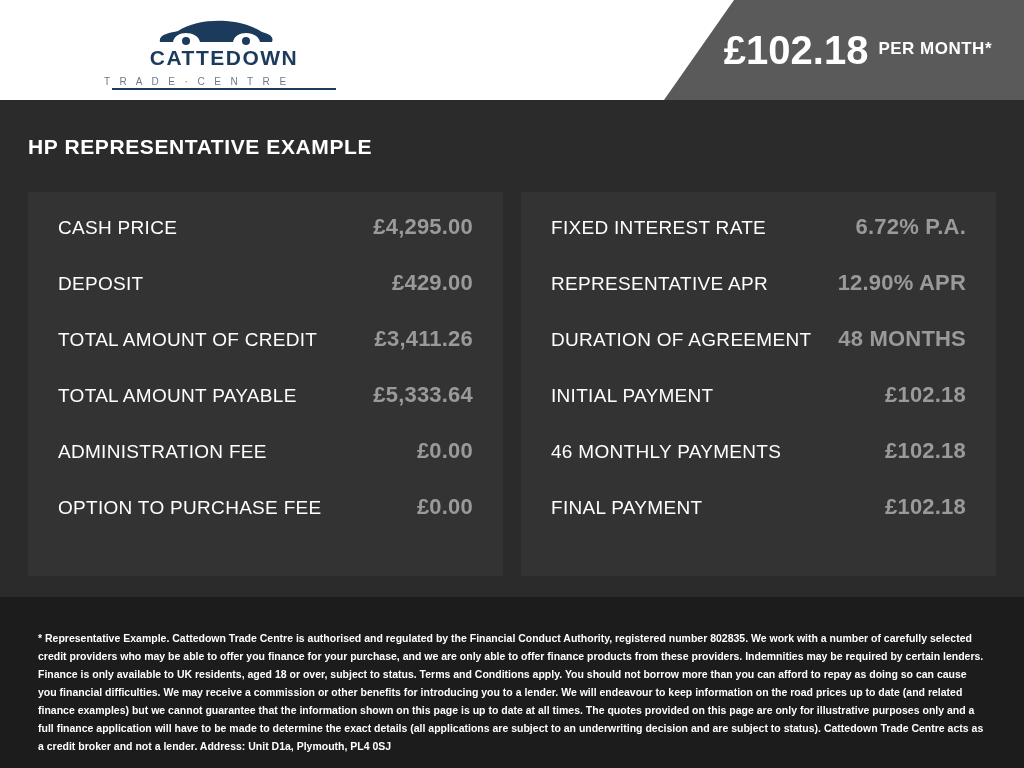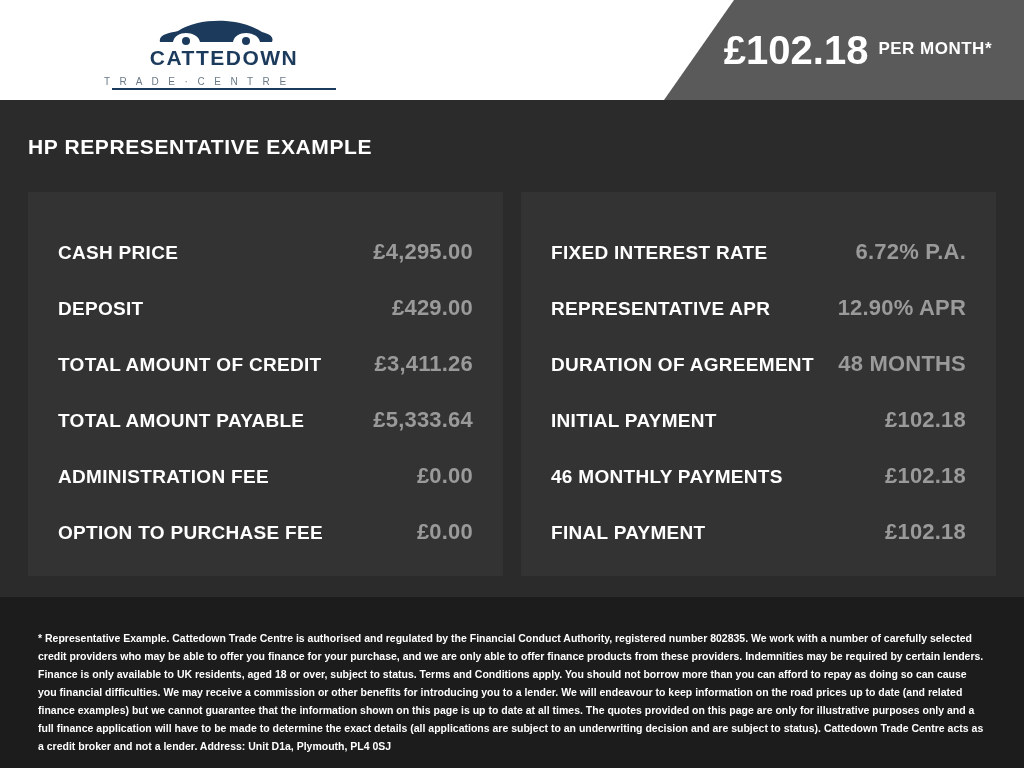--- a/index.html
+++ b/index.html
@@ -136,32 +136,31 @@
   }
   .row {
     display: flex;
     align-items: baseline;
     justify-content: space-between;
     height: 56px;
   }
   .row-label {
     color: #ffffff;
     font-size: 19px;
-    font-weight: bold;
+    font-weight: normal;
     letter-spacing: 0.3px;
     white-space: nowrap;
   }
   .row-value {
     color: #9a9a9a;
     font-size: 22px;
     font-weight: bold;
     letter-spacing: 0.2px;
     white-space: nowrap;
     text-align: right;
-    margin-top: 25px;
   }
 
   
   .footer {
     position: absolute;
     left: 0;
     top: 597px;
     width: 1024px;
     height: 171px;
     background: #1c1c1c;

